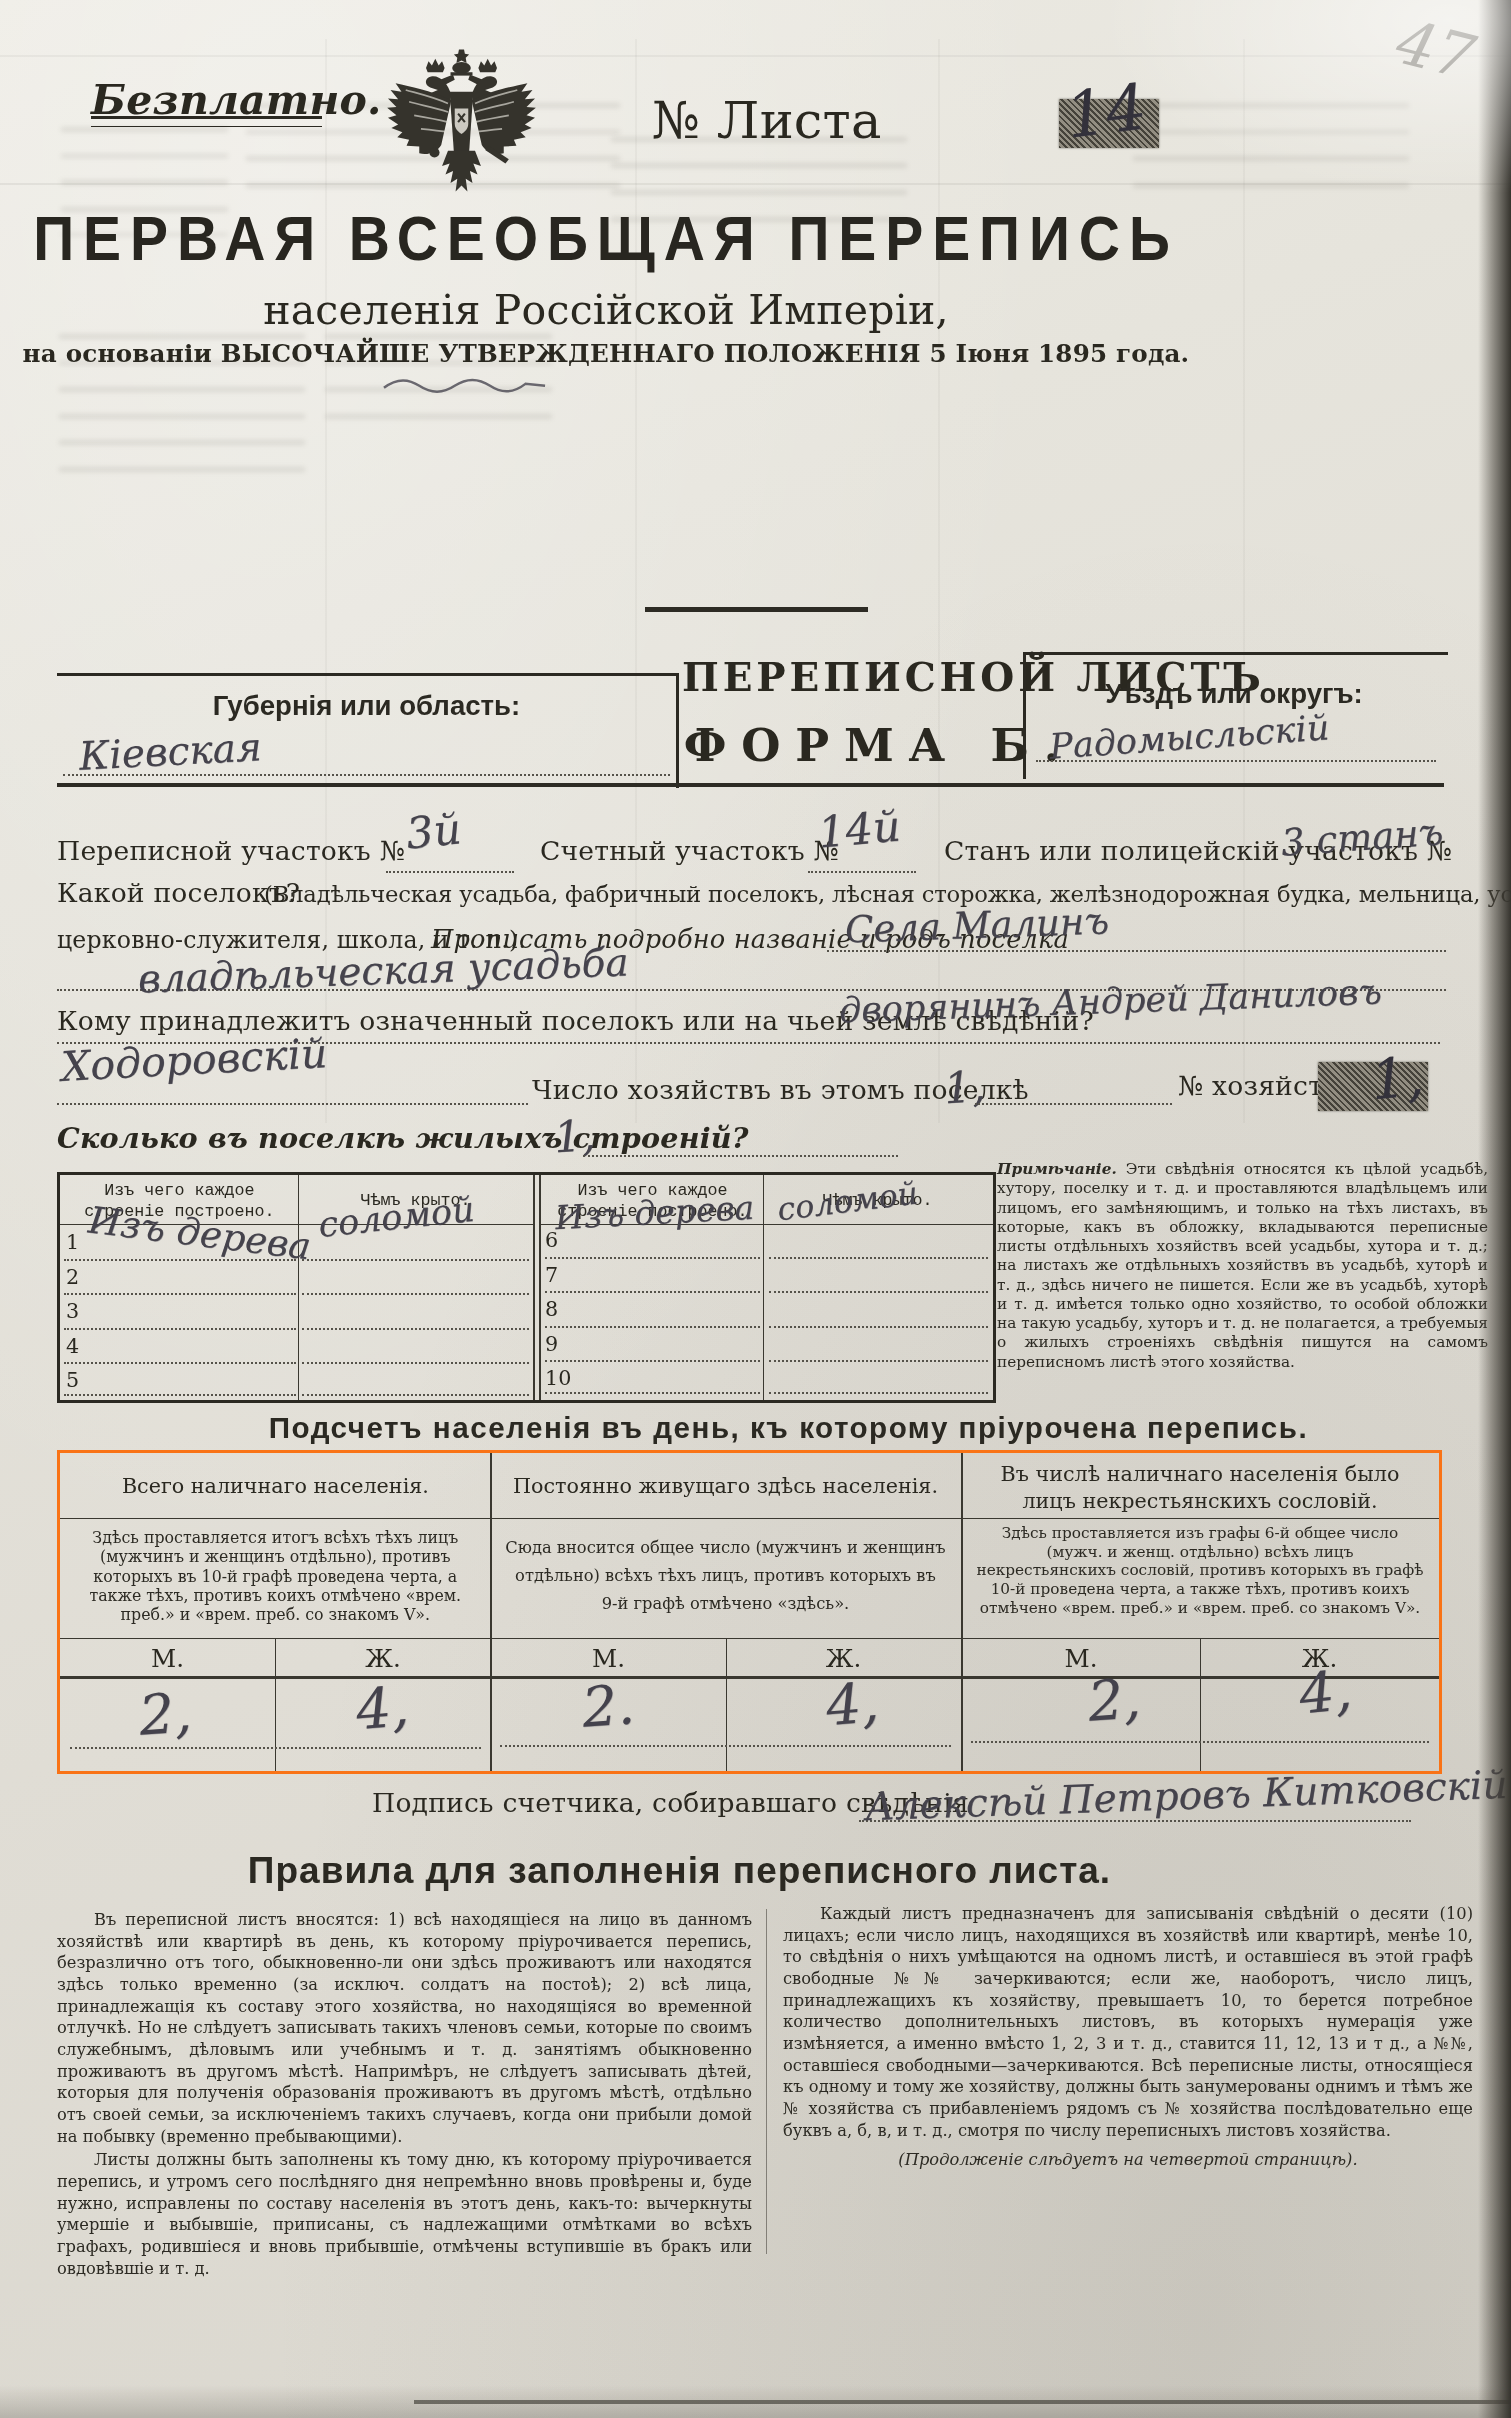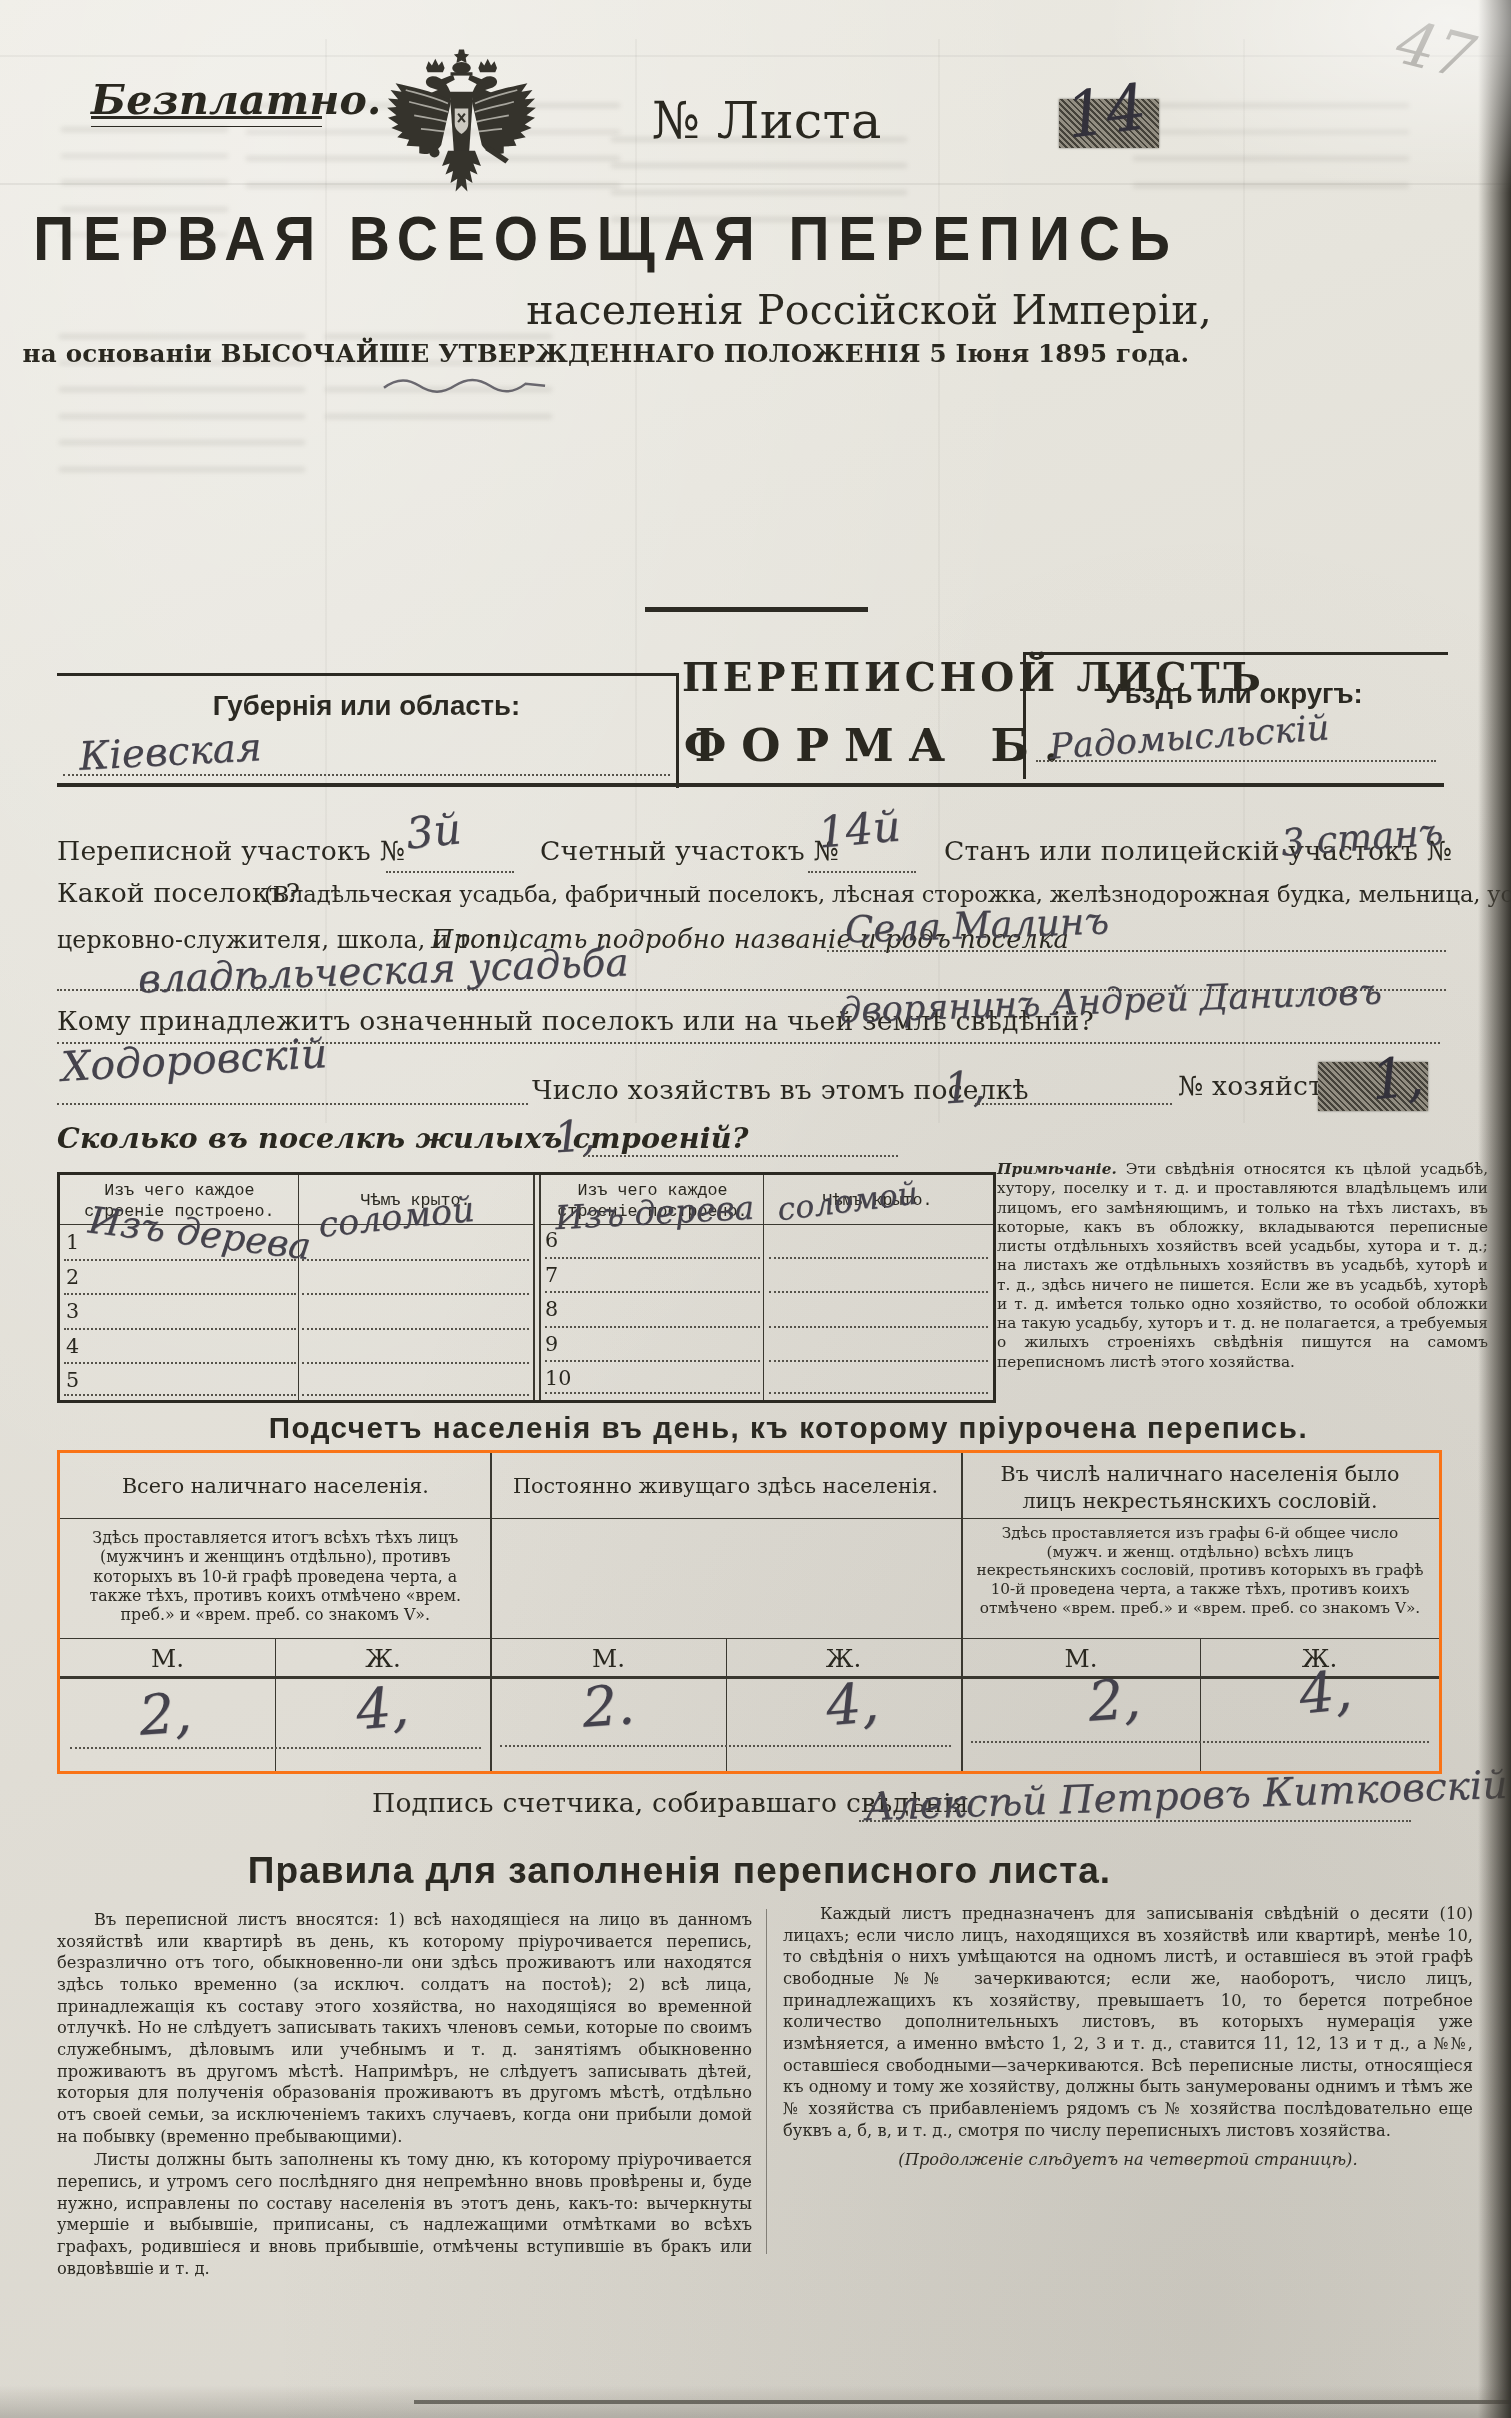--- a/index.html
+++ b/index.html
@@ -99,21 +99,21 @@
   <path d="M92,72 h16 v18 c0,8 -8,12 -8,12 s-8,-4 -8,-12 z" fill="#e6e4dc" opacity=".85"></path>
   <path d="M96,78 l8,10 M104,78 l-8,10" stroke="#35332c" stroke-width="2.5"></path>
 </svg>
 </div>
 
 <div class="p" style="left:652px;top:91px;font-size:51px;">№ Листа</div>
 <div class="hatchbox" style="left:1059px;top:99px;width:100px;height:49px;"></div>
 <div class="hw" style="left:1066px;top:75px;font-size:63px;color:#33313b;transform:rotate(-7deg);">14</div>
 
 <div class="ps" style="left:0;top:205px;width:1212px;text-align:center;font-size:57px;letter-spacing:8.9px;transform:scaleY(1.12);color:#282620;">ПЕРВАЯ ВСЕОБЩАЯ ПЕРЕПИСЬ</div>
-<div class="p" style="left:0;top:286px;width:1212px;text-align:right;font-size:41px;white-space:normal;">населенія Россійской Имперіи,</div>
+<div class="p" style="left:0;top:286px;width:1212px;text-align:center;font-size:41px;white-space:normal;">населенія Россійской Имперіи,</div>
 <div class="p" style="left:0;top:339px;width:1212px;text-align:center;font-size:24.6px;font-weight:bold;white-space:normal;">на основаніи ВЫСОЧАЙШЕ УТВЕРЖДЕННАГО ПОЛОЖЕНІЯ 5 Іюня 1895 года.</div>
 
 <div class="abs" style="left:382px;top:374px;width:167px;height:21.7px;opacity:.8;">
   <svg viewBox="0 0 170 22" width="167" height="21.7">
       <path d="M2,14 q18,-14 36,-2 t36,0 t36,0 t36,-2 l20,2" stroke="#4a4852" stroke-width="2.5" fill="none"></path>
     </svg>
 </div>
 
 <div class="thick" style="left:645px;top:607px;width:223px;height:4.9px;"></div>
 
@@ -237,20 +237,21 @@
   <div class="bt-line" style="left:0;top:223px;width:1379px;height:3px;"></div>
   <div class="bt-line" style="left:215px;top:185px;width:1px;height:133px;"></div>
   <div class="bt-line" style="left:666px;top:185px;width:1px;height:133px;"></div>
   <div class="bt-line" style="left:1140px;top:185px;width:1px;height:133px;"></div>
 
   <div class="pt-head" style="left:9.9px;top:19.7px;width:411px;">Всего наличнаго населенія.</div>
   <div class="pt-head" style="left:440px;top:19.7px;width:451px;">Постоянно живущаго здѣсь населенія.</div>
   <div class="pt-head" style="left:911px;top:7.9px;width:458px;">Въ числѣ наличнаго населенія было лицъ некрестьянскихъ сословій.</div>
 
   <div class="pt-desc" style="left:13.8px;top:75px;width:403px;font-size:15.8px;line-height:1.22;text-align:center;">Здѣсь проставляется итогъ всѣхъ тѣхъ лицъ (мужчинъ и женщинъ отдѣльно), противъ которыхъ въ 10-й графѣ проведена черта, а также тѣхъ, противъ коихъ отмѣчено «врем. преб.» и «врем. преб. со знакомъ V».</div>
+  <div class="pt-desc" style="left:445px;top:81px;width:441px;font-size:16.3px;line-height:1.72;text-align:center;">Сюда вносится общее число (мужчинъ и женщинъ отдѣльно) всѣхъ тѣхъ лицъ, противъ которыхъ въ 9-й графѣ отмѣчено «здѣсь».</div>
   <div class="pt-desc" style="left:915px;top:71px;width:450px;font-size:15.3px;line-height:1.22;text-align:center;">Здѣсь проставляется изъ графы 6-й общее число (мужч. и женщ. отдѣльно) всѣхъ лицъ некрестьянскихъ сословій, противъ которыхъ въ графѣ 10-й проведена черта, а также тѣхъ, противъ коихъ отмѣчено «врем. преб.» и «врем. преб. со знакомъ V».</div>
 
   <div class="mf" style="left:0;top:191px;width:215px;">М.</div>
   <div class="mf" style="left:215px;top:191px;width:216px;">Ж.</div>
   <div class="mf" style="left:432px;top:191px;width:233px;">М.</div>
   <div class="mf" style="left:666px;top:191px;width:235px;">Ж.</div>
   <div class="mf" style="left:903px;top:191px;width:236px;">М.</div>
   <div class="mf" style="left:1140px;top:191px;width:239px;">Ж.</div>
 
   <div class="dot" style="left:9.9px;top:294px;width:411px;"></div>

